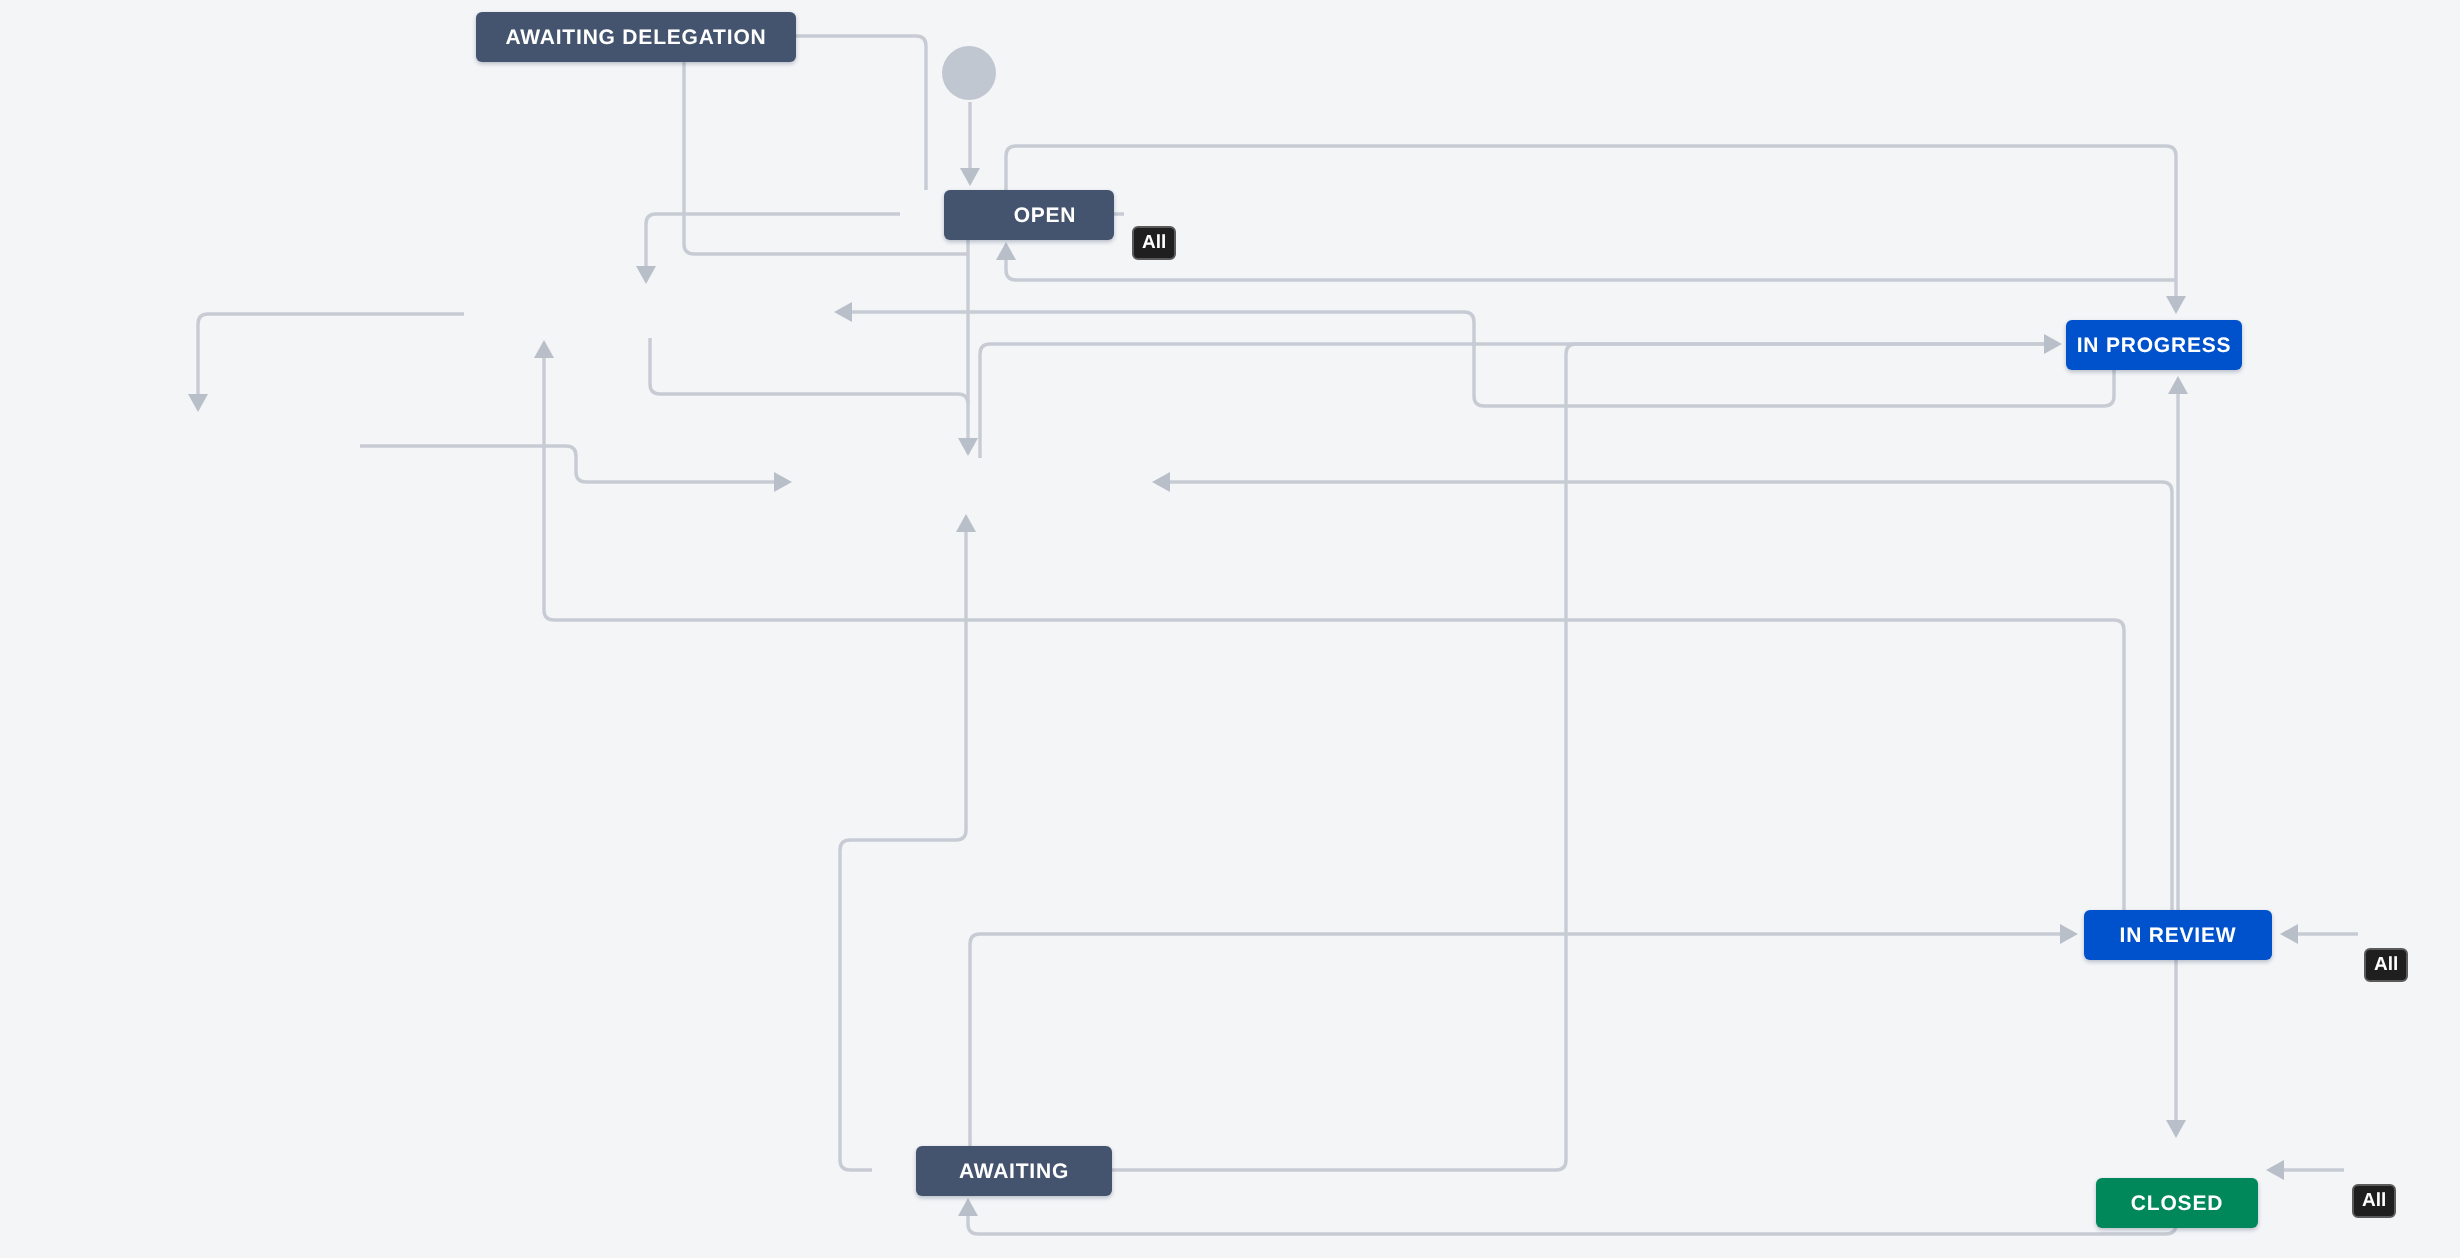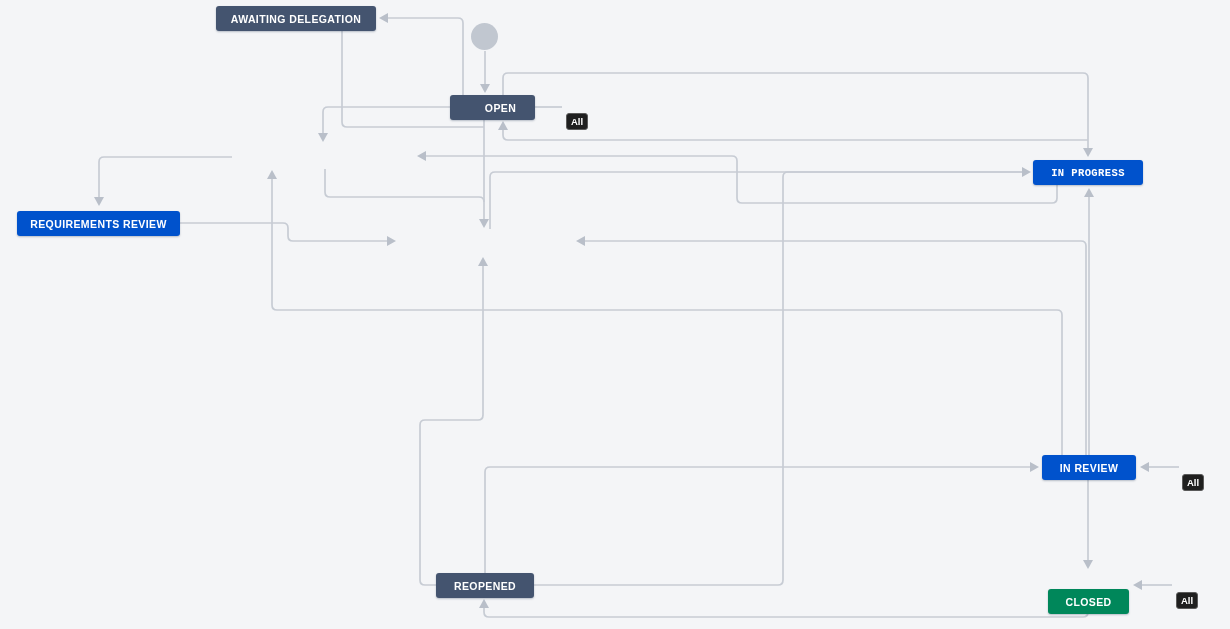--- a/index.html
+++ b/index.html
@@ -17,21 +17,21 @@
     position:absolute;
     height:25px;
     border-radius:3px;
     display:flex;align-items:center;justify-content:center;
     color:#ffffff;
     font-size:10.5px;font-weight:bold;letter-spacing:.4px;
     white-space:nowrap;
     box-shadow:0 1px 2px rgba(23,43,77,.28);
     cursor:default;
   }
-  .cat-todo{background:#44546f;}
+  .cat-todo{background:#44546f;margin-left:22px;}
   .cat-inprogress{background:#0052cc;}
   .cat-done{background:#00875a;}
   .start-circle{
     position:absolute;
     left:471px;top:23px;
     width:27px;height:27px;border-radius:50%;
     background:#c1c7d0;
   }
   .all-badge{
     position:absolute;
@@ -166,28 +166,27 @@
 
   </svg>
 
   <div class="start-circle"></div>
 
   <div class="node cat-todo" style="left:216px;top:6px;width:160px;">AWAITING DELEGATION</div>
 
   <div class="node cat-todo" style="left:450px;top:95px;width:69px;padding-left:16px;">OPEN</div>
 
 
-  <div class="node cat-inprogress" style="left:1033px;top:160px;width:110px;font-family:Liberation Mono, monospace;">IN PROGRESS</div>
+  <div class="node cat-inprogress" style="left:1033px;top:160px;width:88px;">IN PROGRESS</div>
 
-  <div class="node cat-inprogress" style="left:17px;top:211px;width:163px;">REQUIREMENTS REVIEW</div>
 
 
   <div class="node cat-inprogress" style="left:1042px;top:455px;width:94px;">IN REVIEW</div>
 
-  <div class="node cat-todo" style="left:436px;top:573px;width:98px;">REOPENED</div>
+  <div class="node cat-todo" style="left:436px;top:573px;width:98px;">AWAITING</div>
 
   <div class="node cat-done" style="left:1048px;top:573px;width:81px;margin-top:16px;">CLOSED</div>
 
   <div class="all-badge" style="left:566px;top:98px;">All</div>
 
   <div class="all-badge" style="left:1182px;top:459px;">All</div>
 
   <div class="all-badge" style="left:1176px;top:577px;">All</div>
 
 </div>

